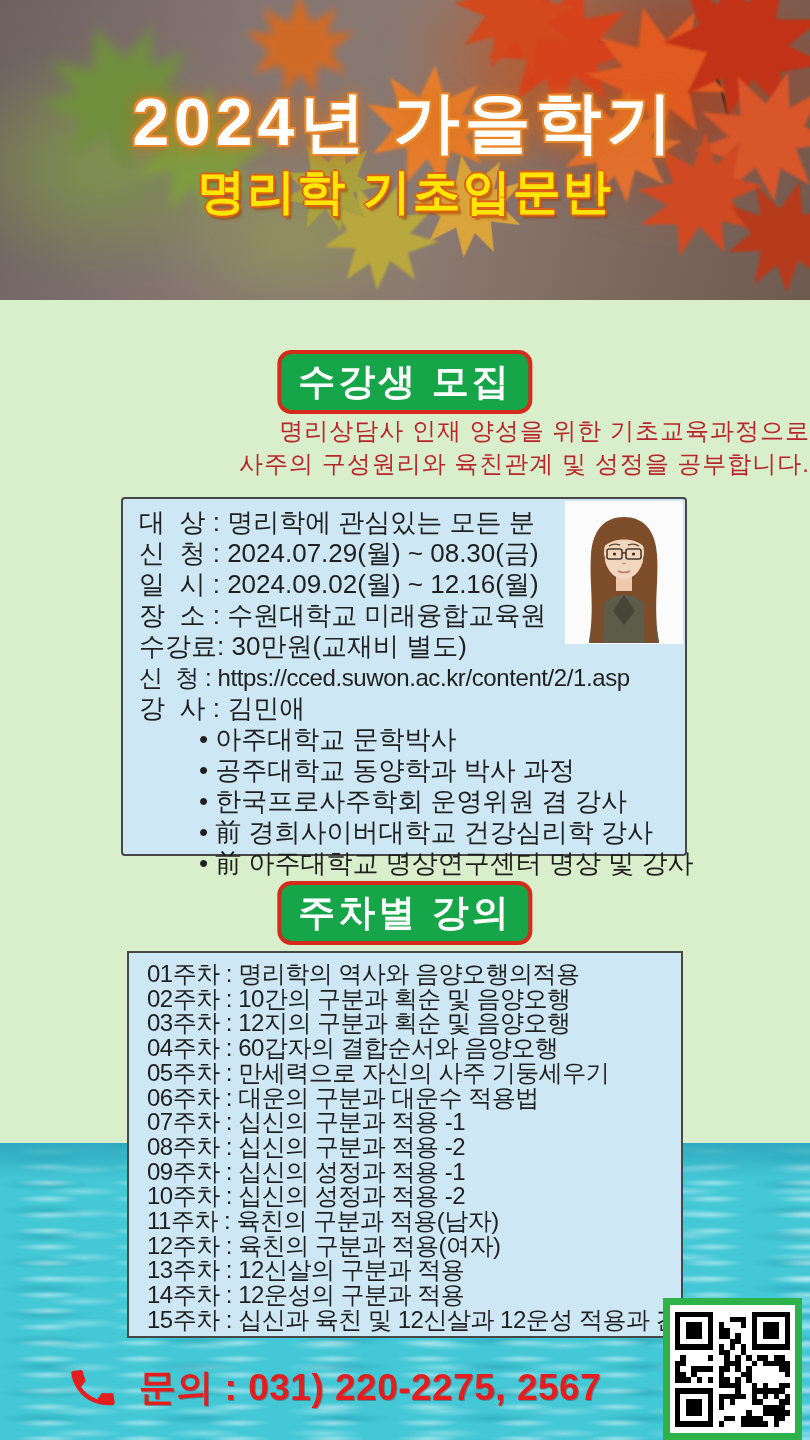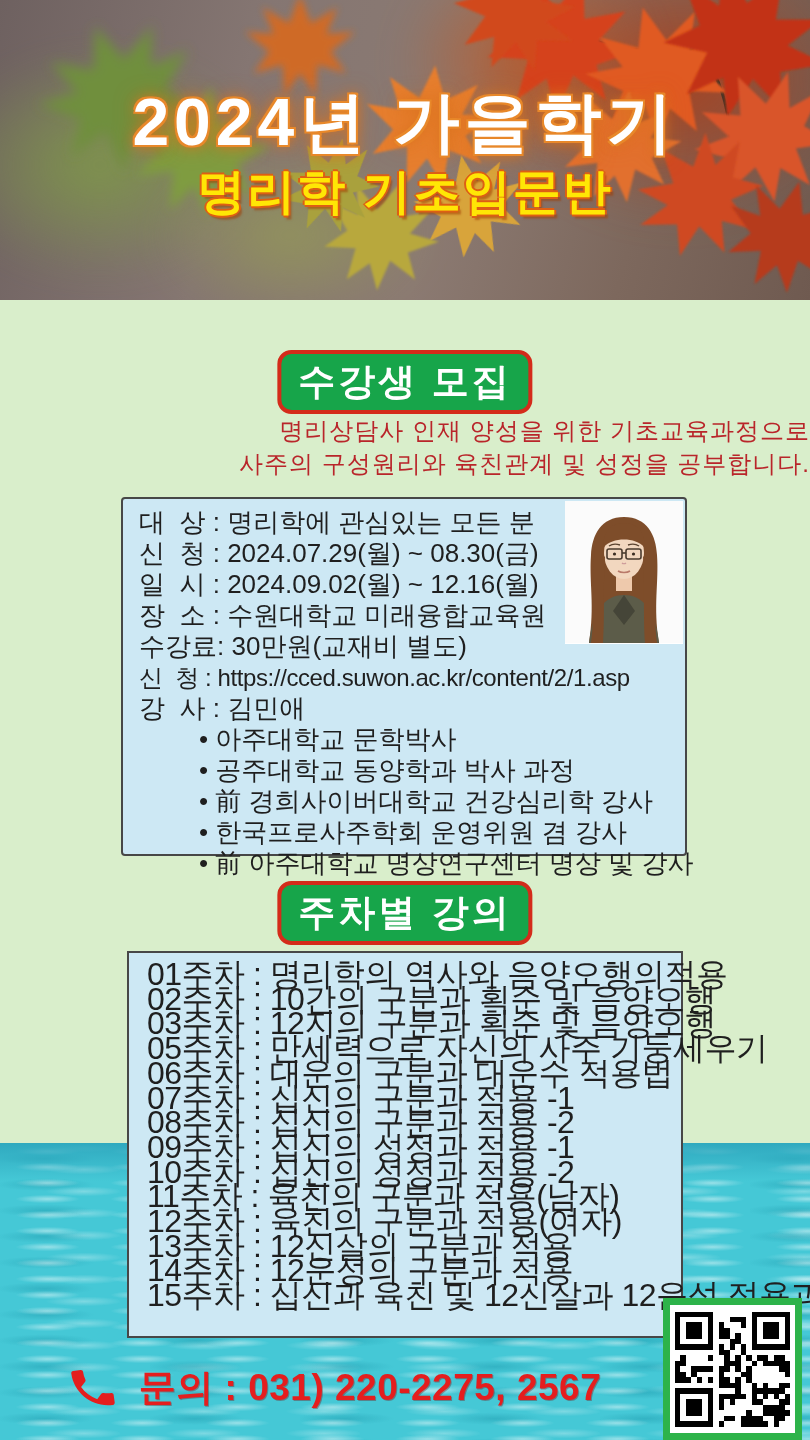--- a/index.html
+++ b/index.html
@@ -58,21 +58,21 @@
   .info-row .lbl{white-space:pre;}
   .info-row.url-row{font-size:24px;letter-spacing:-0.4px;}
   .bullet-list{margin:0;padding:0;list-style:none;}
   .bullet-list li{line-height:31px;padding-left:60px;white-space:pre;}
   .bullet-list li::before{content:"• ";}
   .photo{position:absolute;top:2px;right:2px;width:118px;height:143px;background:#fff;overflow:hidden;}
   
   .schedule-box{
     position:absolute;left:127px;top:951px;width:556px;height:387px;z-index:4;
     background:#cde8f4;border:2px solid #474747;box-sizing:border-box;
-    padding:9px 12px 0 18px;color:#1f1f1f;font-size:32px;letter-spacing:-0.5px;
+    padding:9px 12px 0 18px;color:#1f1f1f;font-size:24px;letter-spacing:-0.5px;
   }
   .schedule-row{line-height:24.7px;white-space:pre;}
   
   .contact{position:absolute;left:0;top:1362px;width:668px;z-index:5;
     display:flex;justify-content:center;align-items:center;gap:20px;}
   .phone-icon{width:52px;height:52px;transform:rotate(-8deg);}
   .contact-label{color:#e41e1e;font-size:37px;font-weight:bold;letter-spacing:0.5px;
     text-shadow:1px 1px 0 rgba(130,0,0,.35);white-space:nowrap;}
   
   .qr{position:absolute;left:663px;top:1298px;width:139px;height:142px;z-index:5;
@@ -138,22 +138,22 @@
     <div class="info-row"><span class="lbl">대  상 :</span> <span>명리학에 관심있는 모든 분</span></div>
     <div class="info-row"><span class="lbl">신  청 :</span> <span>2024.07.29(월) ~ 08.30(금)</span></div>
     <div class="info-row"><span class="lbl">일  시 :</span> <span>2024.09.02(월) ~ 12.16(월)</span></div>
     <div class="info-row"><span class="lbl">장  소 :</span> <span>수원대학교 미래융합교육원</span></div>
     <div class="info-row"><span class="lbl">수강료:</span> <span>30만원(교재비 별도)</span></div>
     <div class="info-row url-row"><span class="lbl">신  청 :</span> <span>https://cced.suwon.ac.kr/content/2/1.asp</span></div>
     <div class="info-row"><span class="lbl">강  사 :</span> <span>김민애</span></div>
     <ul class="bullet-list">
       <li>아주대학교 문학박사</li>
       <li>공주대학교 동양학과 박사 과정</li>
+      <li>한국프로사주학회 운영위원 겸 강사</li>
       <li>前 경희사이버대학교 건강심리학 강사</li>
-      <li>한국프로사주학회 운영위원 겸 강사</li>
       <li>前 아주대학교 명상연구센터 명상 및 강사</li>
     </ul>
     <div class="photo">
       <svg viewBox="0 0 118 142">
         <rect x="0" y="0" width="118" height="142" fill="#fbfbfb"></rect>
         <path d="M59,16 C36,16 27,34 26,54 C24,82 30,104 24,142 L94,142 C88,104 94,82 92,54 C91,34 82,16 59,16 Z" fill="#7e4d2a"></path>
         <path d="M24,142 C28,106 42,94 59,94 C76,94 90,106 94,142 Z" fill="#5c5c49"></path>
         <path d="M59,94 L48,110 L59,124 L70,110 Z" fill="#454538"></path>
         <rect x="51" y="74" width="16" height="16" fill="#eec9ac"></rect>
         <ellipse cx="59" cy="52" rx="20" ry="26" fill="#f2d7bf"></ellipse>
@@ -173,20 +173,21 @@
     </div>
   </div>
 
   <div class="pill pill-schedule">
     <span>주차별 강의</span>
   </div>
   <div class="schedule-box">
     <div class="schedule-row">01주차 : 명리학의 역사와 음양오행의적용</div>
     <div class="schedule-row">02주차 : 10간의 구분과 획순 및 음양오행</div>
     <div class="schedule-row">03주차 : 12지의 구분과 획순 및 음양오행</div>
+    <div class="schedule-row">04주차 : 60갑자의 결합순서와 음양오행</div>
     <div class="schedule-row">05주차 : 만세력으로 자신의 사주 기둥세우기</div>
     <div class="schedule-row">06주차 : 대운의 구분과 대운수 적용법</div>
     <div class="schedule-row">07주차 : 십신의 구분과 적용 -1</div>
     <div class="schedule-row">08주차 : 십신의 구분과 적용 -2</div>
     <div class="schedule-row">09주차 : 십신의 성정과 적용 -1</div>
     <div class="schedule-row">10주차 : 십신의 성정과 적용 -2</div>
     <div class="schedule-row">11주차 : 육친의 구분과 적용(남자)</div>
     <div class="schedule-row">12주차 : 육친의 구분과 적용(여자)</div>
     <div class="schedule-row">13주차 : 12신살의 구분과 적용</div>
     <div class="schedule-row">14주차 : 12운성의 구분과 적용</div>

